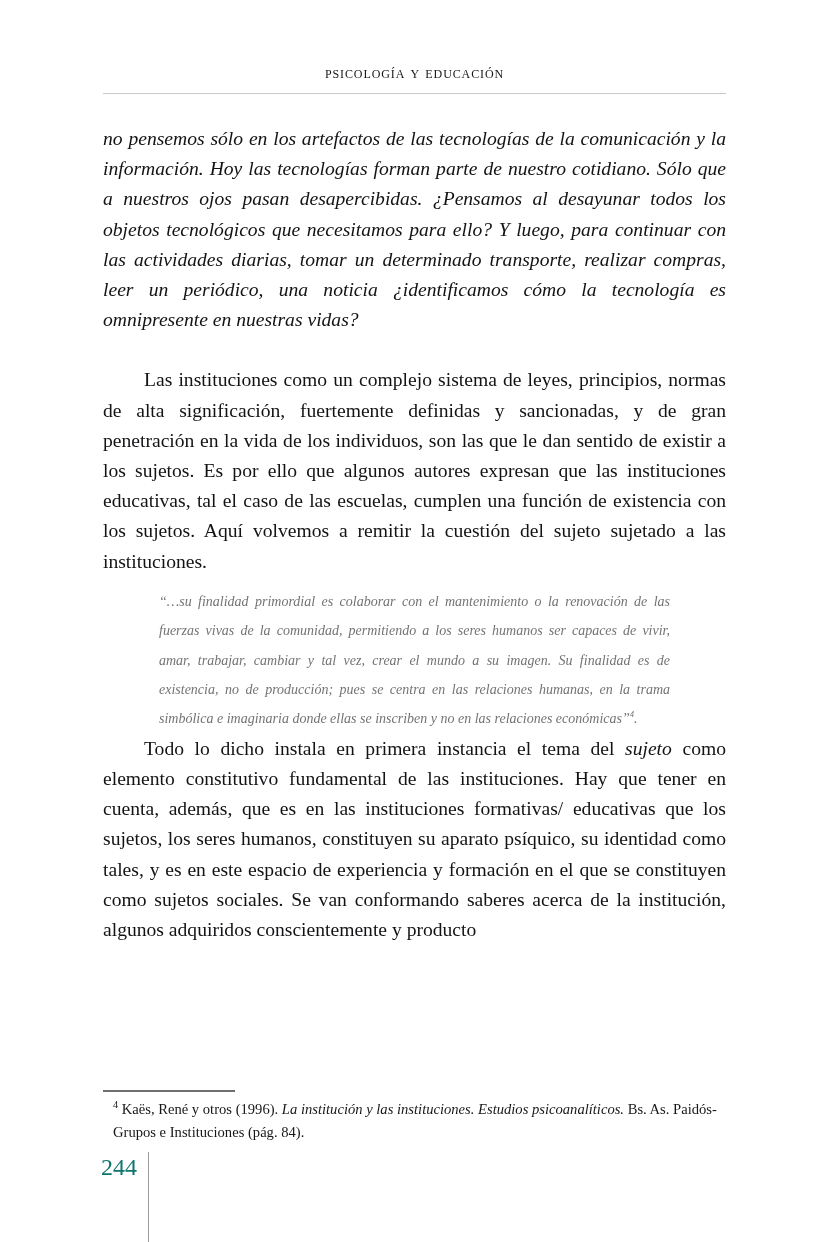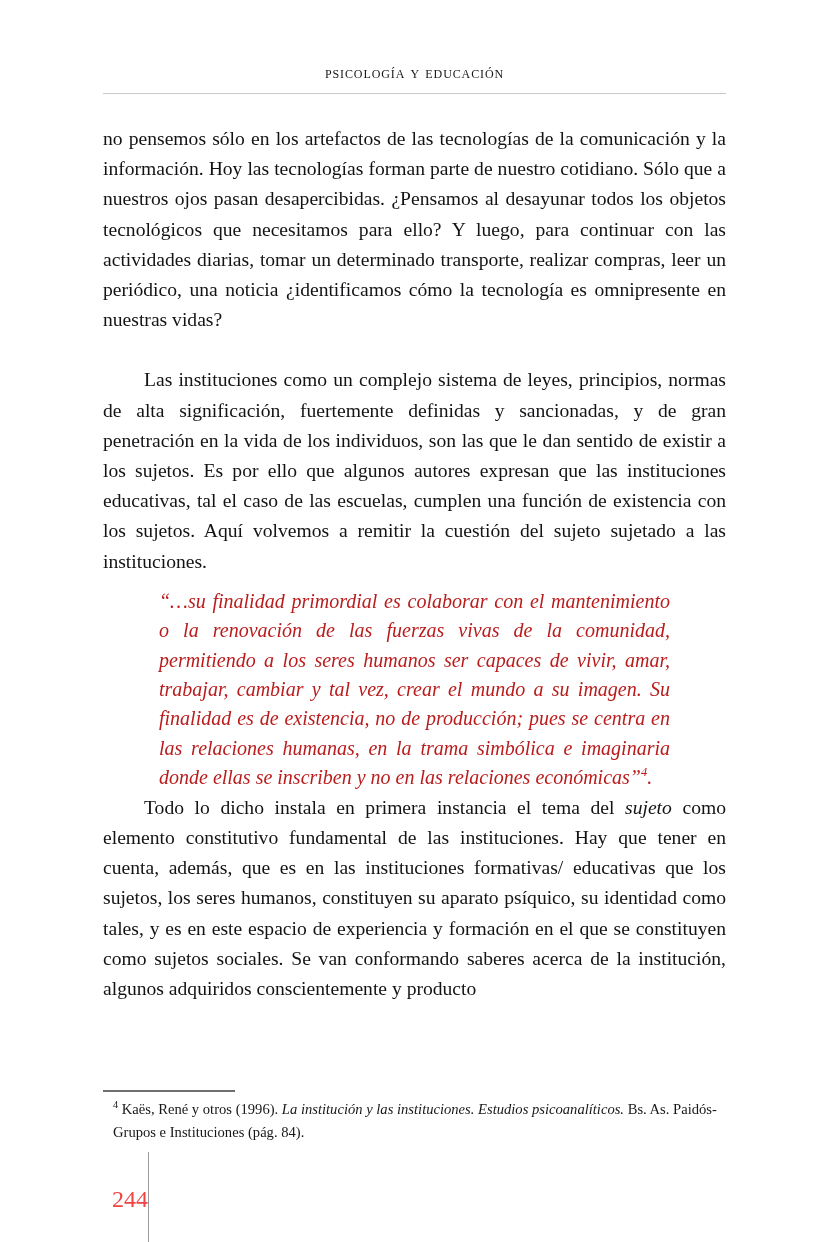--- a/index.html
+++ b/index.html
@@ -53,21 +53,21 @@
 
   p.body {
     margin: 0;
     font-size: 19.6px;
     line-height: 30.2px;
     text-align: justify;
     text-justify: inter-word;
     color: #131316;
     hyphens: none;
   }
-  p.body.noindent { text-indent: 0; }
+  p.body.noindent { text-indent: 0; font-style: italic; }
   p.body.indent   { text-indent: 41px; }
 
   .gap-sm { height: 10px; }
 
   
   .heading {
     margin: 0;
     font-size: 19.4px;
     line-height: 27.5px;
     font-weight: bold;
@@ -84,25 +84,25 @@
     line-height: 30.2px;
     color: #131316;
   }
 
   
   .quote {
     margin: 0;
     padding-left: 56px;
     padding-right: 56px;
     font-style: italic;
-    font-size: 20px;
+    font-size: 14px;
     line-height: 29.4px;
     text-align: justify;
     text-justify: inter-word;
-    color: #b91c1c;
+    color: #737373;
   }
   .quote sup {
     font-size: 0.62em;
     vertical-align: super;
     line-height: 0;
     font-style: italic;
   }
 
   
   .fn-rule {
@@ -127,26 +127,25 @@
   .footnote sup {
     font-size: 0.7em;
     vertical-align: super;
     line-height: 0;
   }
   .footnote i { font-style: italic; }
 
   
   .folio {
     position: absolute;
-    left: 112px;
+    left: 101px;
     top: 1152px;
     font-size: 24px;
     line-height: 30px;
-    color: #ef4444;
-    margin-top: 32px;
+    color: #0f766e;
   }
   .folio-rule {
     position: absolute;
     left: 148px;
     top: 1152px;
     width: 1px;
     height: 90px;
     background: #9b9b9e;
   }
 

